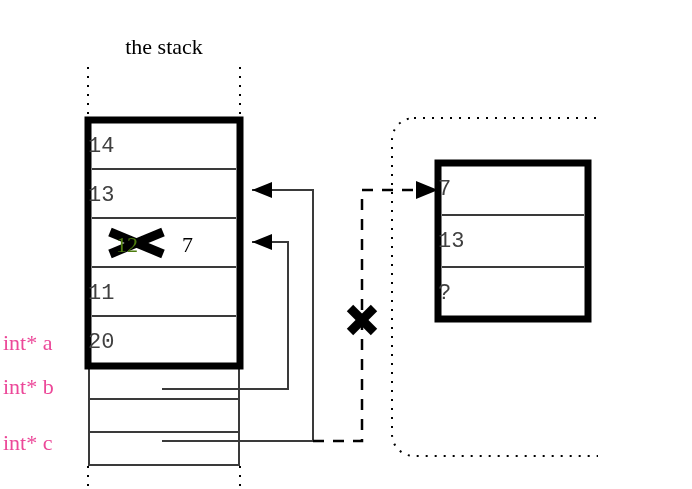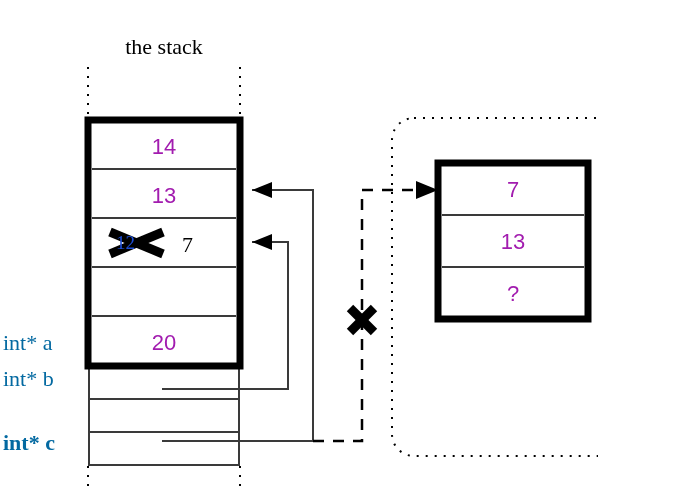--- a/index.html
+++ b/index.html
@@ -41,38 +41,38 @@
     width: 152px;
   }
   #heap-title {
     left: 438px;
     top: 2px;
     width: 150px;
   }
   .cell-value {
     position: absolute;
     font-size: 22px;
-    font-family: Liberation Sans, sans-serif;
-    color: #a21caf;
-    text-align: center;
+    font-family: Liberation Mono, monospace;
+    color: #404040;
+    text-align: left;
     white-space: nowrap;
   }
   .var-label {
     position: absolute;
     font-size: 22px;
     font-family: "Liberation Serif", "DejaVu Serif", serif;
-    color: #0369a1;
+    color: #ec4899;
     white-space: nowrap;
     text-align: left;
   }
   .struck-value {
     position: absolute;
-    font-size: 19px;
+    font-size: 22px;
     font-family: "Liberation Serif", "DejaVu Serif", serif;
-    color: #1d4ed8;
+    color: #4d7c0f;
     white-space: nowrap;
   }
   .new-value {
     position: absolute;
     font-size: 22px;
     font-family: "Liberation Serif", "DejaVu Serif", serif;
     color: #000000;
     white-space: nowrap;
   }
 </style>
@@ -129,28 +129,29 @@
   </svg>
 
   <div class="cell-value" style="left:88px; top:102px; width:152px;">14</div>
 
   <div class="cell-value" style="left:88px; top:151px; width:152px;">13</div>
 
   <div class="struck-value" style="left:116px; top:200px;">12</div>
 
   <div class="new-value" style="left:182px; top:200px;">7</div>
 
+  <div class="cell-value" style="left:88px; top:249px; width:152px;">11</div>
 
   <div class="cell-value" style="left:88px; top:298px; width:152px;">20</div>
 
   <div class="var-label" style="left:3px; top:298px;">int* a</div>
 
-  <div class="var-label" style="left:3px; top:334px;">int* b</div>
+  <div class="var-label" style="left:3px; top:342px;">int* b</div>
 
-  <div class="var-label" style="left:3px; top:398px;font-weight:bold;">int* c</div>
+  <div class="var-label" style="left:3px; top:398px;">int* c</div>
 
   <div class="cell-value" style="left:438px; top:145px; width:150px;">7</div>
 
   <div class="cell-value" style="left:438px; top:197px; width:150px;">13</div>
 
   <div class="cell-value" style="left:438px; top:249px; width:150px;">?</div>
 
 </div>
 
 </body></html>

